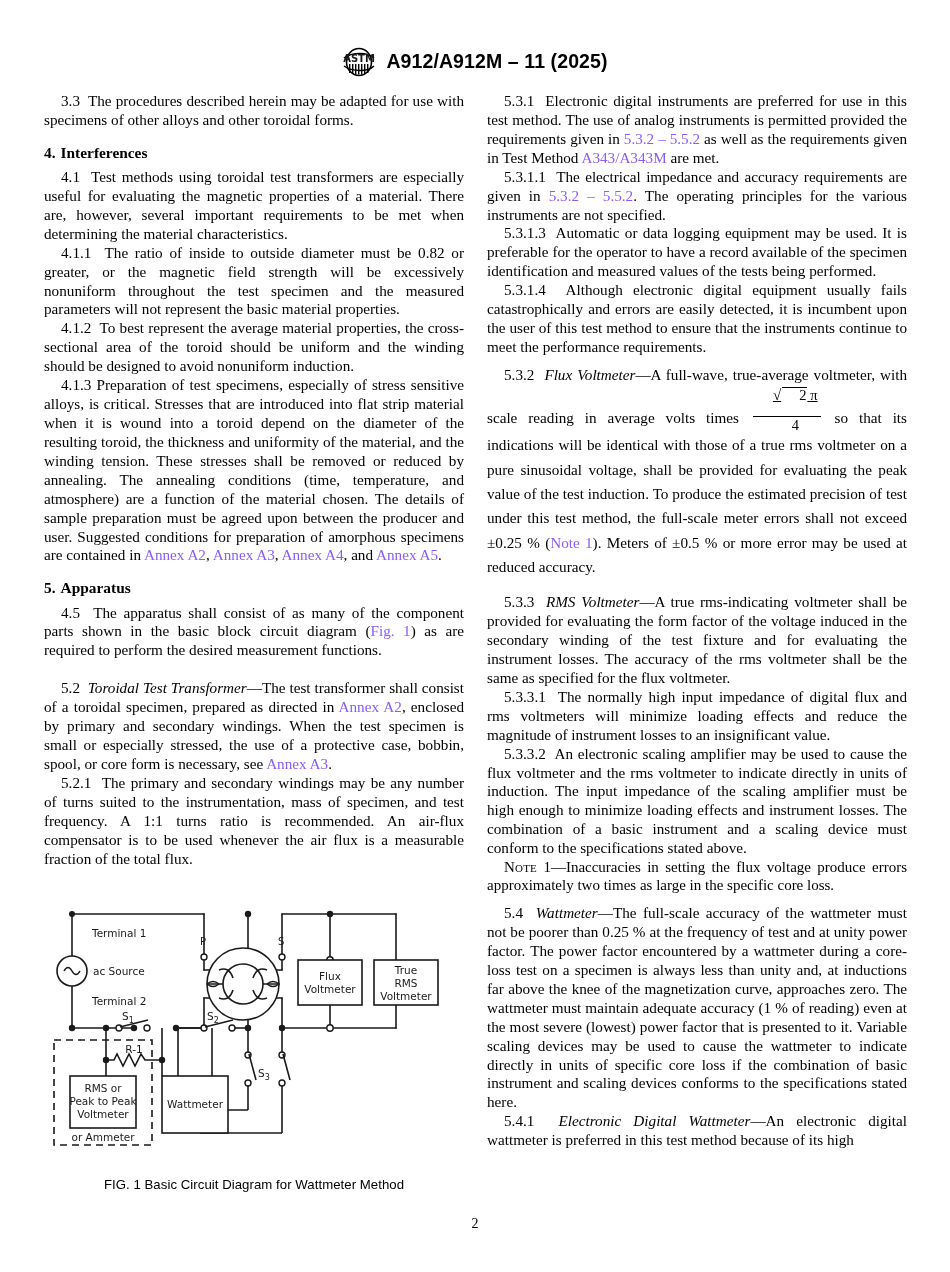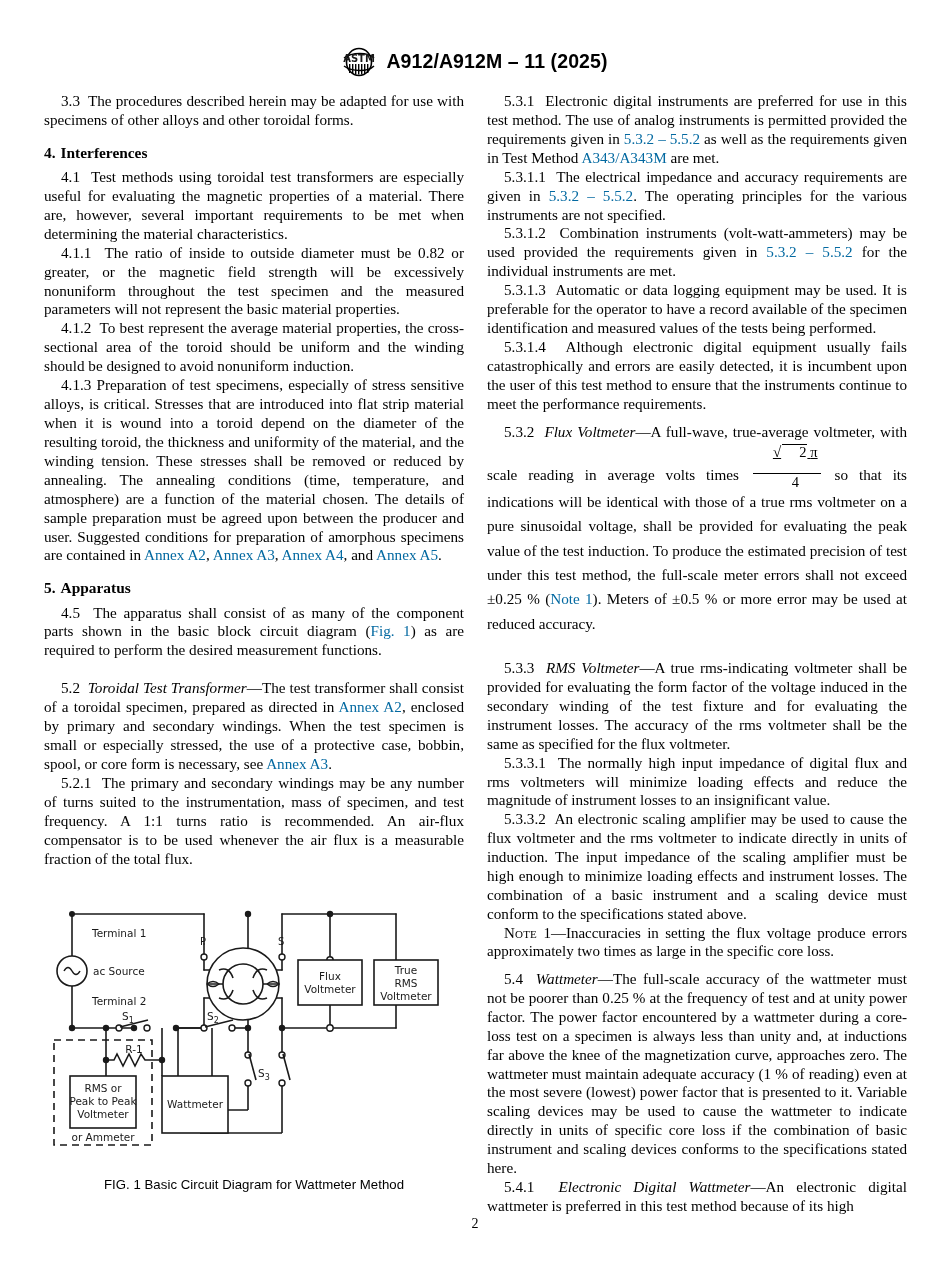--- a/index.html
+++ b/index.html
@@ -70,21 +70,21 @@
 
   h3.section {
     margin: 13px 0 6px 0;
     font-size: 15.4px;
     font-weight: bold;
     text-indent: 0;
   }
   h3.section .num { margin-right: 5px; }
 
   .it { font-style: italic; }
-  .lnk { color: #0369a1; }
+  .lnk { color: #8b5cf6; }
   .nowrap { white-space: nowrap; }
 
   
   .note {
     font-size: 15px;
     line-height: 1.2;
     text-indent: 17px;
     margin-top: 11px;
     text-align: justify;
   }
@@ -235,41 +235,37 @@
     <p>
       <span>5.3.1</span>&nbsp;
       <span>Electronic digital instruments are preferred for use in this test method. The use of analog instruments is permitted provided the requirements given in </span><a class="lnk nowrap" href="#" style="text-decoration:none">5.3.2 – 5.5.2</a><span> as well as the requirements given in Test Method </span><a class="lnk nowrap" href="#" style="text-decoration:none">A343/A343M</a><span> are met.</span>
     </p>
 
     <p>
       <span>5.3.1.1</span>&nbsp;
       <span>The electrical impedance and accuracy requirements are given in </span><a class="lnk nowrap" href="#" style="text-decoration:none">5.3.2 – 5.5.2</a><span>. The operating principles for the various instruments are not specified.</span>
     </p>
 
-    <p>
-      <span>5.3.1.2</span>&nbsp;
-      <span>Combination instruments (volt-watt-ammeters) may be used provided the requirements given in </span><a class="lnk nowrap" href="#" style="text-decoration:none">5.3.2 – 5.5.2</a><span> for the individual instruments are met.</span>
-    </p>
 
     <p>
       <span>5.3.1.3</span>&nbsp;
       <span>Automatic or data logging equipment may be used. It is preferable for the operator to have a record available of the specimen identification and measured values of the tests being performed.</span>
     </p>
 
     <p>
       <span>5.3.1.4</span>&nbsp;
       <span>Although electronic digital equipment usually fails catastrophically and errors are easily detected, it is incumbent upon the user of this test method to ensure that the instruments continue to meet the performance requirements.</span>
     </p>
 
     <p style="margin-top:6px; line-height:1.6">
       <span>5.3.2</span>&nbsp;
       <span class="it">Flux Voltmeter</span><span>—</span><span>A full-wave, true-average voltmeter, with scale reading in average volts times </span><span class="frac"><span class="top"><span class="radical">√</span><span class="sqrt">2</span> <span>π</span></span><span class="bot">4</span></span><span> so that its indications will be identical with those of a true rms voltmeter on a pure sinusoidal voltage, shall be provided for evaluating the peak value of the test induction. To produce the estimated precision of test under this test method, the full-scale meter errors shall not exceed ±0.25 % (</span><a class="lnk nowrap" href="#" style="text-decoration:none">Note 1</a><span>). Meters of ±0.5 % or more error may be used at reduced accuracy.</span>
     </p>
 
-    <p style="margin-top:23px">
+    <p style="margin-top:14px">
       <span>5.3.3</span>&nbsp;
       <span class="it">RMS Voltmeter</span><span>—</span><span>A true rms-indicating voltmeter shall be provided for evaluating the form factor of the voltage induced in the secondary winding of the test fixture and for evaluating the instrument losses. The accuracy of the rms voltmeter shall be the same as specified for the flux voltmeter.</span>
     </p>
 
     <p>
       <span>5.3.3.1</span>&nbsp;
       <span>The normally high input impedance of digital flux and rms voltmeters will minimize loading effects and reduce the magnitude of instrument losses to an insignificant value.</span>
     </p>
 
     <p>

